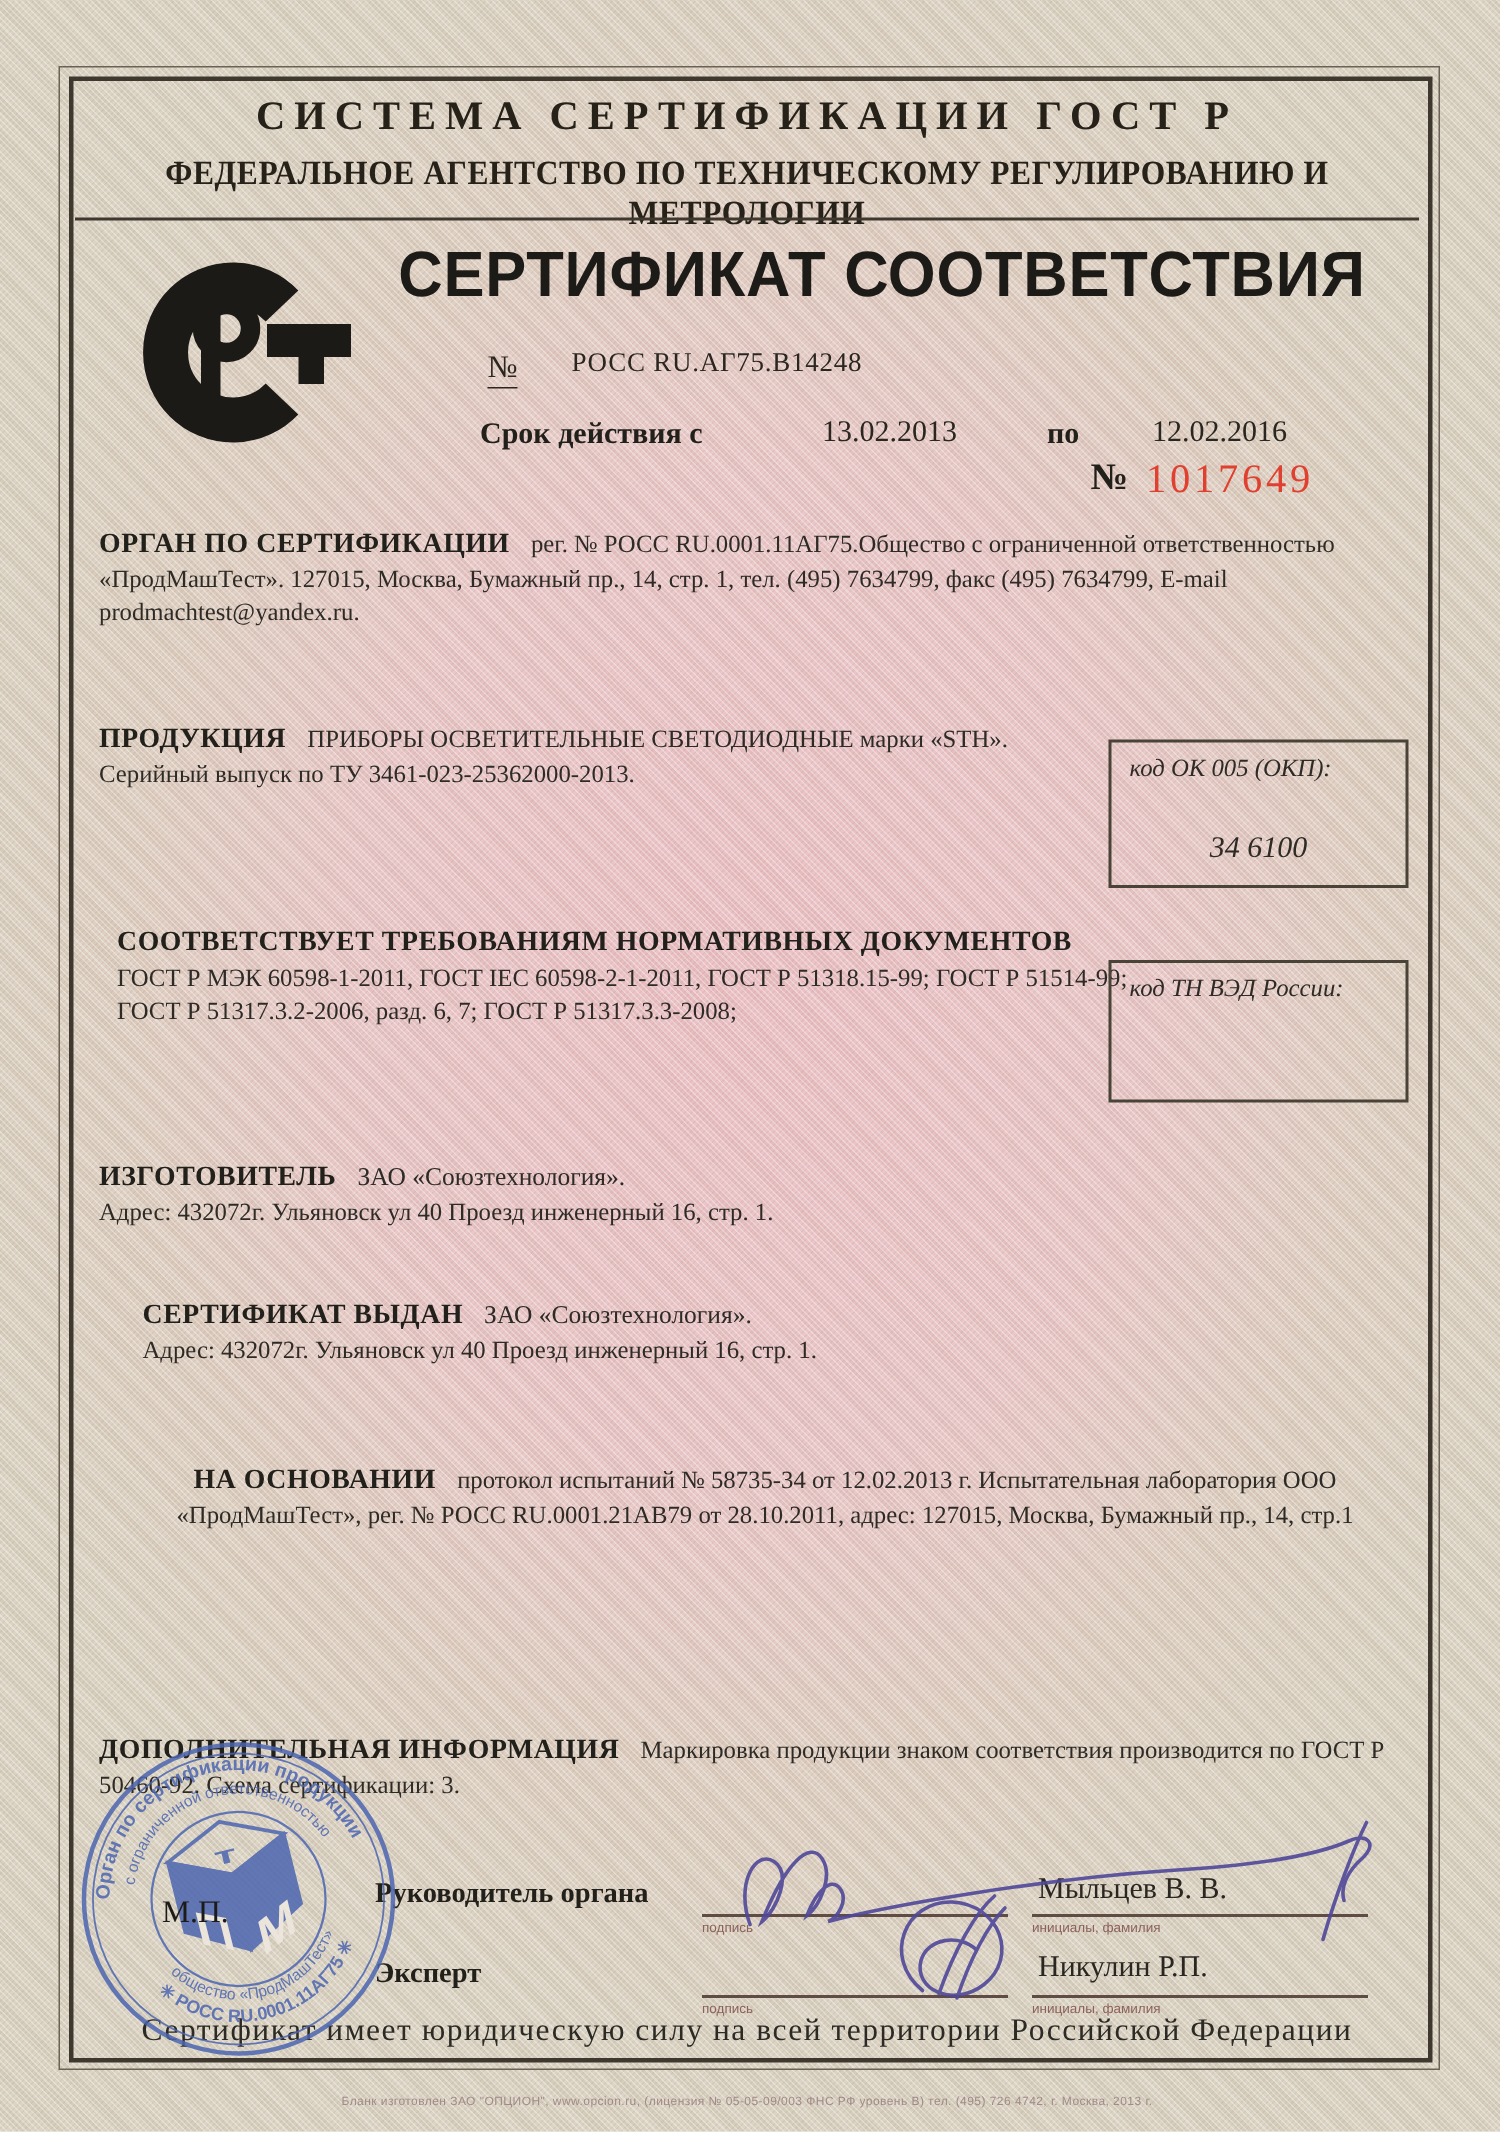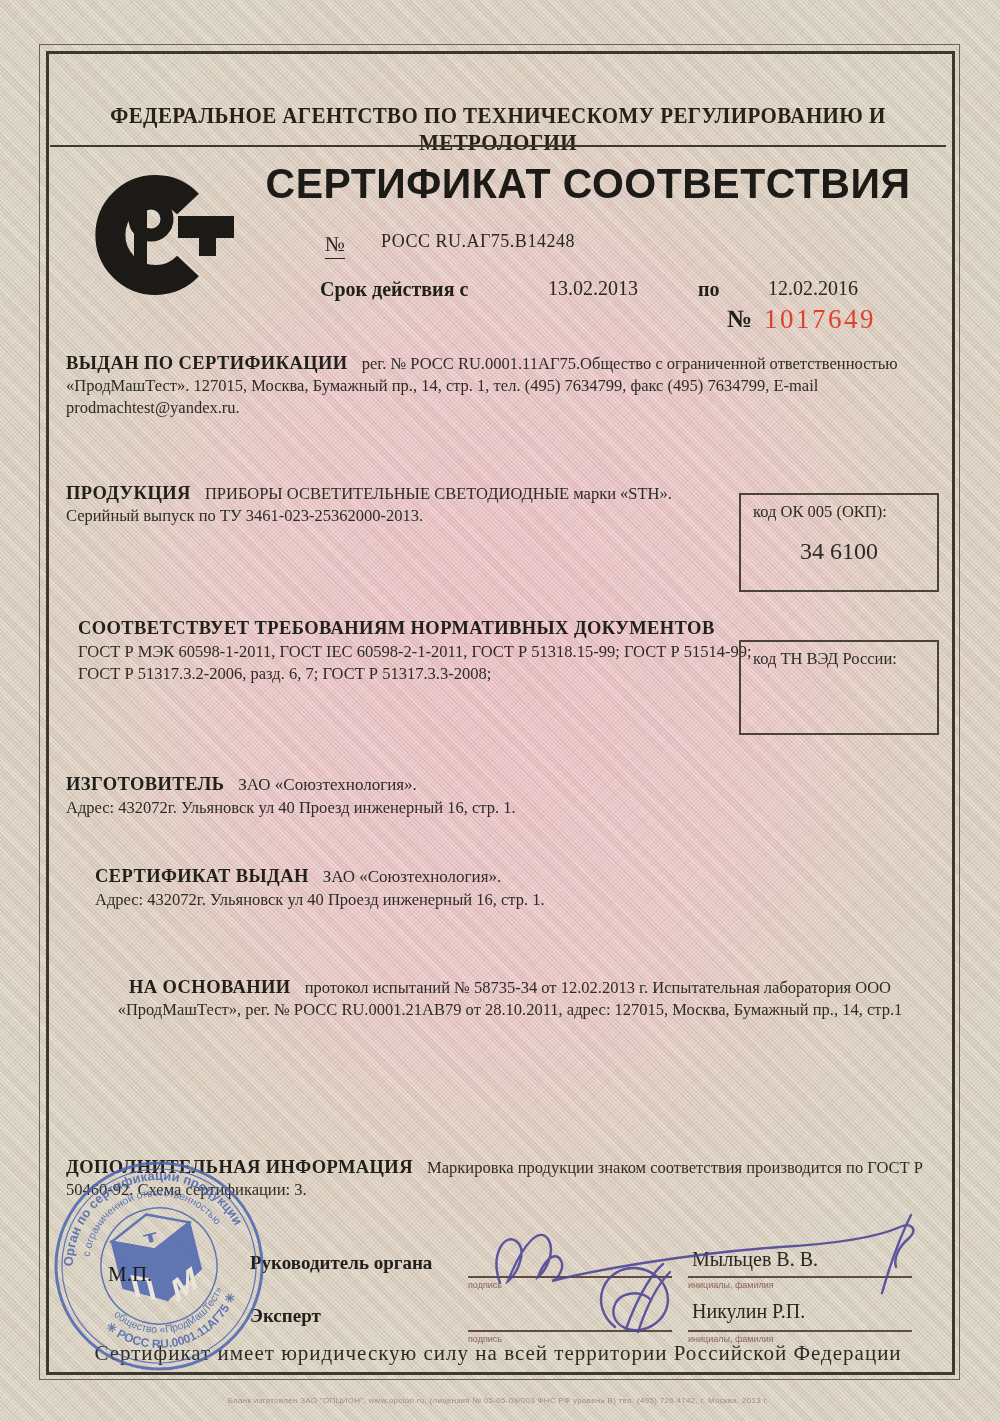--- a/index.html
+++ b/index.html
@@ -27,42 +27,43 @@
   .validity-label{left:320px;top:278px;font-size:20px;font-weight:bold;color:#22201b;}
   .date-from{left:548px;top:277px;font-size:20px;color:#2a2620;}
   .po-label{left:698px;top:278px;font-size:20px;font-weight:bold;color:#22201b;}
   .date-to{left:768px;top:277px;font-size:20px;color:#2a2620;}
   .blank-no{left:727px;top:305px;font-size:25px;font-weight:bold;color:#22201b;}
   .blank-num{left:764px;top:304px;font-family:Liberation Serif, serif;font-size:27px;letter-spacing:2.5px;color:#e0402f;}
   
   .sec{line-height:1.32;font-size:16.5px;}
   .seclabel{font-weight:bold;font-size:18.5px;letter-spacing:0.4px;color:#22201b;margin-right:10px;}
   .addr{font-size:16.5px;margin-top:2px;}
-  .codebox{border:2px solid #4a4438;}
+  .codebox{border:2px solid #4a4438;font-style:italic;}
   .codebox .cb-label{font-size:16.5px;padding:7px 0 0 12px;}
-  .codebox .cb-value{text-align:center;font-size:24px;margin-top:16px;}
+  .codebox .cb-value{text-align:center;font-size:20px;margin-top:32px;}
   
   .role{font-size:19px;font-weight:bold;color:#22201b;}
   .sigline{height:1.5px;background:#5e4c45;}
   .sigcap{font-family:"Liberation Sans",sans-serif;font-size:9px;color:#8c625c;}
   .signame{font-size:20px;color:#2a2722;}
   .mp{font-size:21px;color:#1d1b17;z-index:6;}
   .legal{left:50px;top:1341px;width:896px;text-align:center;font-size:21px;letter-spacing:1px;color:#2c2a25;}
   .printinfo{left:50px;top:1396px;width:896px;text-align:center;font-family:"Liberation Sans",sans-serif;font-size:8px;letter-spacing:0.3px;color:#a18a88;}
   .stampwrap{left:48px;top:1155px;width:222px;height:222px;opacity:0.84;z-index:5;transform:rotate(-14deg);}
   .sigoverlay{left:430px;top:1205px;width:530px;height:150px;z-index:7;}
 </style>
 </head>
 <body>
 
 <div class="page">
 
   <div class="abs frame-outer"></div>
   <div class="abs frame-inner"></div>
 
+  <div class="abs hdr1">СИСТЕМА СЕРТИФИКАЦИИ ГОСТ Р</div>
   <div class="abs hdr2">ФЕДЕРАЛЬНОЕ АГЕНТСТВО ПО ТЕХНИЧЕСКОМУ РЕГУЛИРОВАНИЮ И МЕТРОЛОГИИ</div>
   <div class="abs hdr-divider"></div>
 
   <svg class="abs" style="left:80px;top:172px;" width="160" height="128" viewBox="0 0 160 128">
     <path d="M 108,32 A 45,45 0 1 0 108,94" fill="none" stroke="#1c1a17" stroke-width="30"></path>
     <rect x="54" y="30" width="13" height="66" fill="#1c1a17"></rect>
     <circle cx="71" cy="47" r="16" fill="none" stroke="#1c1a17" stroke-width="13"></circle>
     <rect x="98" y="44" width="56" height="22" fill="#1c1a17"></rect>
     <rect x="119" y="66" width="17" height="18" fill="#1c1a17"></rect>
   </svg>
@@ -74,21 +75,21 @@
 
   <span class="abs validity-label">Срок действия  с</span>
   <span class="abs date-from">13.02.2013</span>
   <span class="abs po-label">по</span>
   <span class="abs date-to">12.02.2016</span>
 
   <span class="abs blank-no">№</span>
   <span class="abs blank-num">1017649</span>
 
   <p class="abs sec" style="left:66px;top:334px;width:886px;">
-    <span class="seclabel">ВЫДАН ПО СЕРТИФИКАЦИИ</span>
+    <span class="seclabel">ОРГАН ПО СЕРТИФИКАЦИИ</span>
     <span>рег. № РОСС RU.0001.11АГ75.Общество с ограниченной ответственностью «ПродМашТест». 127015, Москва, Бумажный пр., 14, стр. 1, тел. (495) 7634799, факс (495) 7634799, E-mail prodmachtest@yandex.ru.</span>
   </p>
 
   <p class="abs sec" style="left:66px;top:464px;width:676px;">
     <span class="seclabel">ПРОДУКЦИЯ</span>
     <span>ПРИБОРЫ ОСВЕТИТЕЛЬНЫЕ СВЕТОДИОДНЫЕ марки «STH». Серийный выпуск по ТУ 3461-023-25362000-2013.</span>
   </p>
 
   <div class="abs codebox" style="left:739px;top:493px;width:196px;height:95px;">
     <div class="cb-label">код ОК 005 (ОКП):</div>

